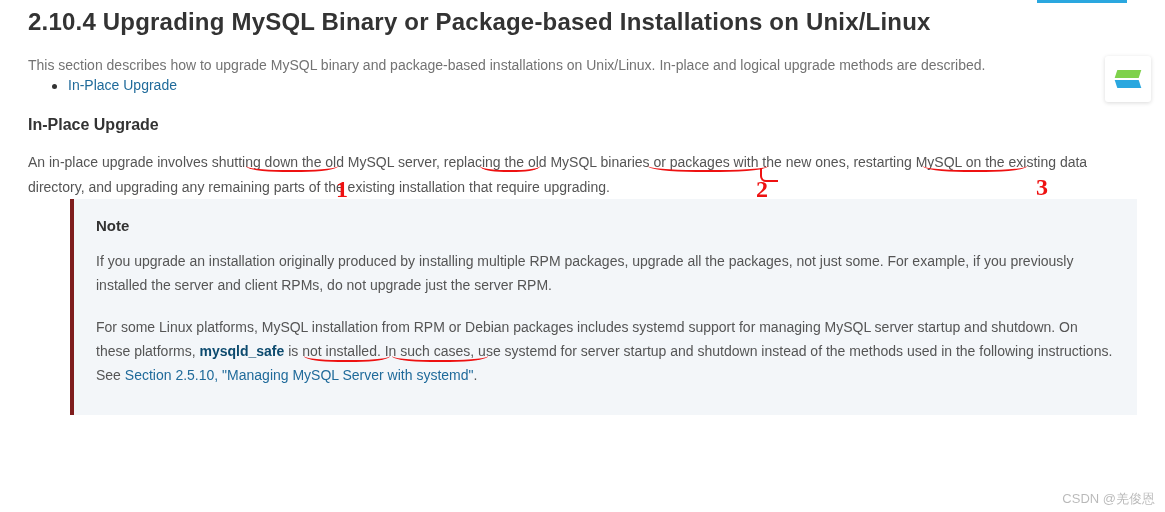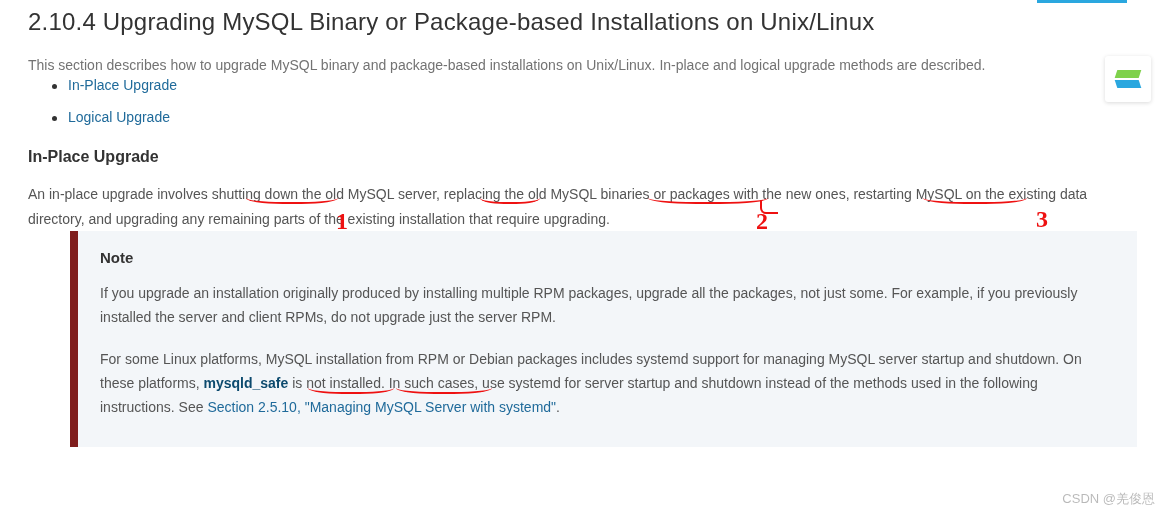--- a/index.html
+++ b/index.html
@@ -1,26 +1,26 @@
 <!DOCTYPE html>
 <html><head>
 <meta charset="utf-8">
 <style>
 *{box-sizing:border-box;margin:0;padding:0}
 body{font-family:-apple-system,BlinkMacSystemFont,"Segoe UI",Helvetica,Arial,sans-serif;color:#333;background:#fff;width:1165px;height:512px;position:relative;overflow:hidden}
 .container{padding:8px 28px 0 28px}
-h2.page-title{font-size:24px;font-weight:400;color:#333;margin-bottom:18px;letter-spacing:0.2px}
+h2.page-title{font-size:24px;font-weight:700;color:#333;margin-bottom:18px;letter-spacing:0.2px}
 .intro{font-size:14px;color:#737373;line-height:1.6;}
 ul.toc{list-style:none;margin:0 0 22px 24px}
 ul.toc li{position:relative;padding-left:16px;margin-bottom:14px}
 ul.toc li::before{content:"";position:absolute;left:0;top:8px;width:5px;height:5px;background:#333;border-radius:50%}
 ul.toc li a{color:#1f6a9a;text-decoration:none;font-size:14px}
 h3.subhead{font-size:16px;font-weight:700;color:#333;margin:0 0 16px 0}
 .body-text{font-size:14px;color:#555;line-height:1.75;position:relative}
-.note-box{margin-left:42px;border-left:8px solid #7f1d1d;background:#f3f6f9;padding:18px 22px 10px 22px}
+.note-box{margin-left:42px;border-left:4px solid #7f1d1d;background:#f3f6f9;padding:18px 22px 10px 22px}
 .note-title{font-weight:700;font-size:15px;color:#333;margin-bottom:16px}
 .note-p{font-size:14px;color:#555;line-height:1.7;margin-bottom:18px}
 .kw{color:#0c4a6e;font-weight:700}
 .section-link{color:#1f6a9a;text-decoration:none}
 
 .ann{position:absolute;pointer-events:none}
 .u{height:6px;border-bottom:2px solid #e11;border-radius:0 0 40% 40%/0 0 100% 100%}
 .num{color:#e11;font-size:24px;font-weight:700;font-family:"Comic Sans MS",cursive}
 .hook{width:18px;height:14px;border:2px solid #e11;border-top:none;border-right:none;border-radius:0 0 0 6px}
 
@@ -44,23 +44,20 @@
 
 <div class="container">
 
   <h2 class="page-title">2.10.4 Upgrading MySQL Binary or Package-based Installations on Unix/Linux</h2>
 
   <p class="intro">This section describes how to upgrade MySQL binary and package-based installations on Unix/Linux. In-place and logical upgrade methods are described.</p>
 
   <ul class="toc">
     <li>
       <a href="#">In-Place Upgrade</a>
-    </li>
-    <li>
-      <a href="#">Logical Upgrade</a>
     </li>
   </ul>
 
   <h3 class="subhead">In-Place Upgrade</h3>
 
   <p class="body-text">
     <span>An in-place upgrade involves shutting down the old MySQL server, replacing the old MySQL binaries or packages with the new ones, restarting MySQL on the existing data directory, and upgrading any remaining parts of the existing installation that require upgrading.</span>
 
     
     <span class="ann u" style="left:218px;top:16px;width:92px"></span>

